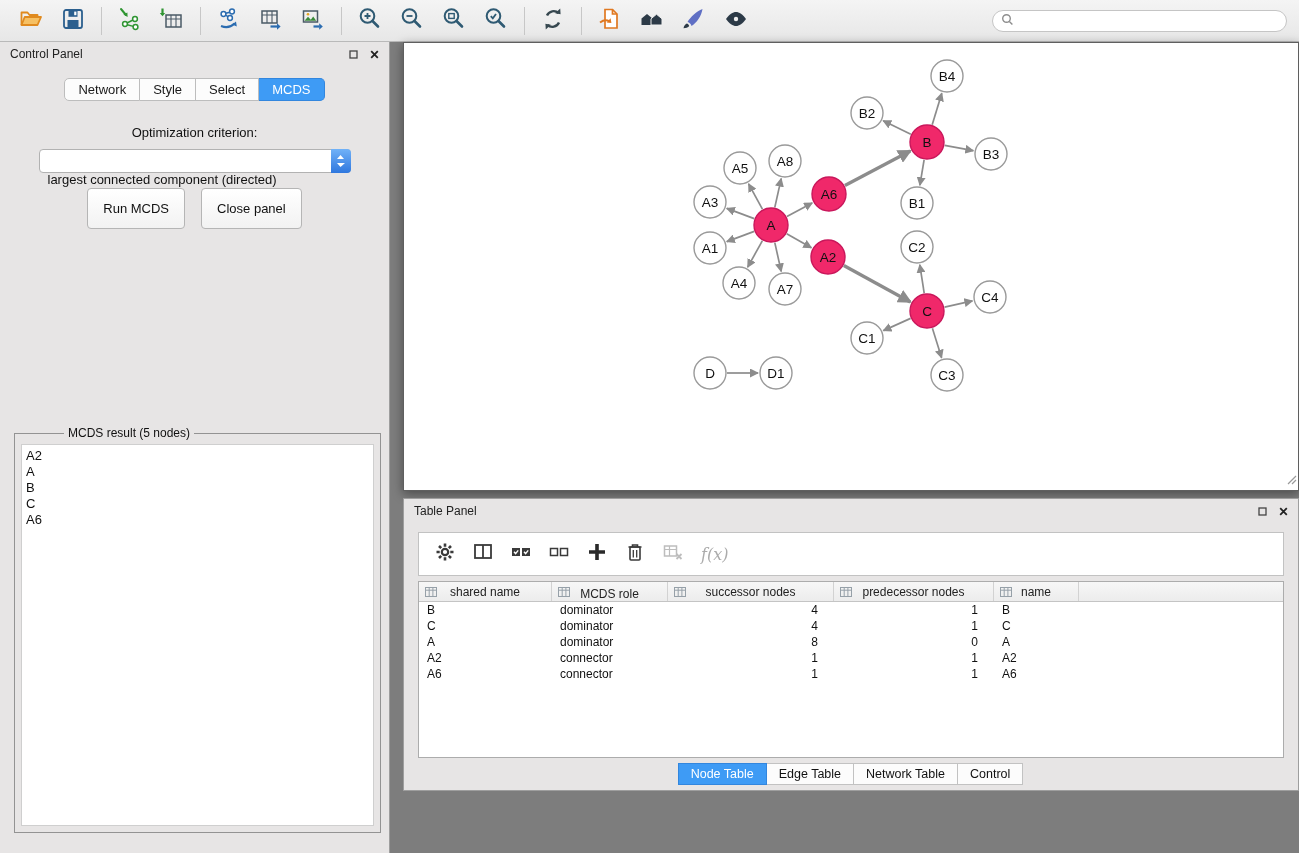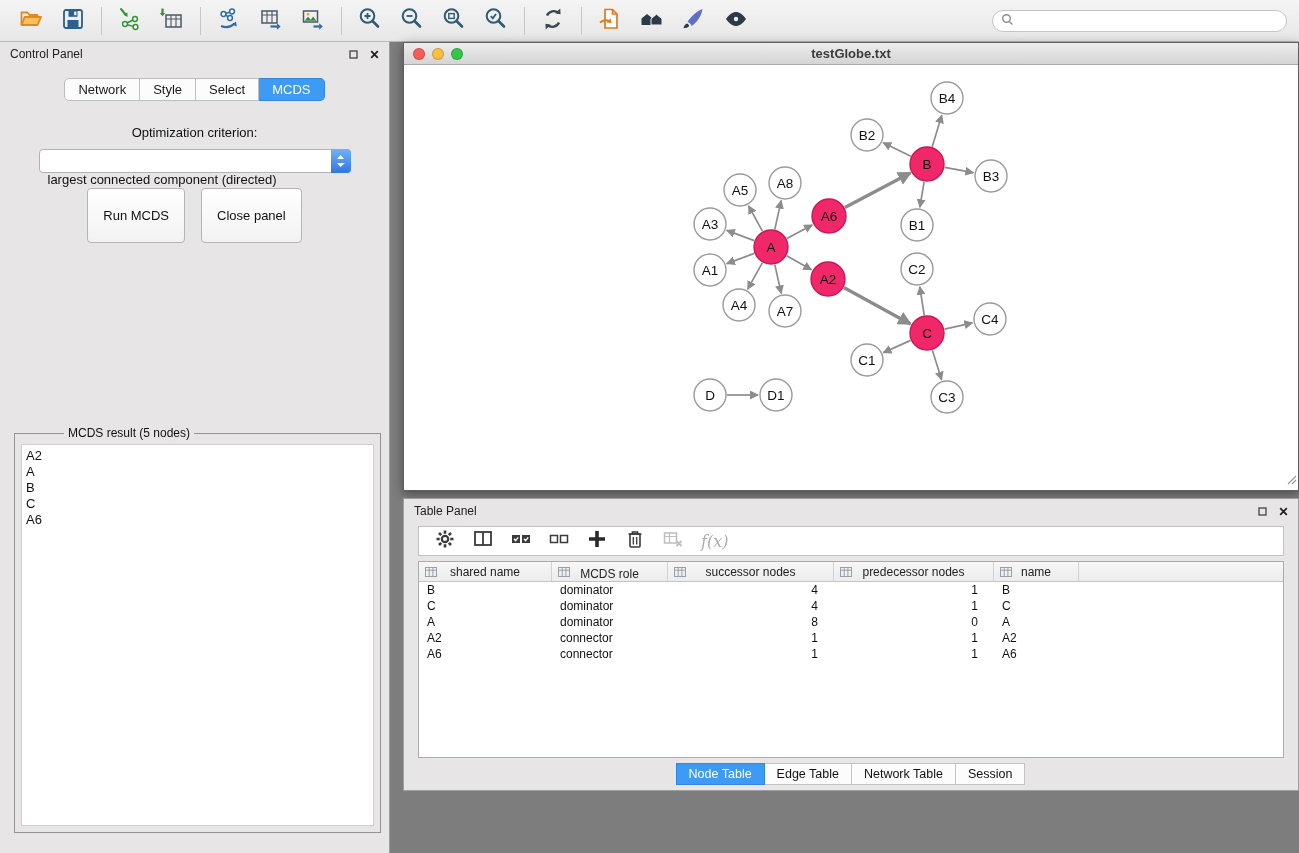--- a/index.html
+++ b/index.html
@@ -33,41 +33,41 @@
   .cp-tabs { display:flex; justify-content:center; margin-top:12px; }
   .cp-tab { font-size:13px; padding:3px 13px; background:#FCFCFC; border:1px solid #BDBDBD; border-left:none; color:#1a1a1a; cursor:default; }
   .cp-tab:first-child { border-left:1px solid #BDBDBD; border-radius:5px 0 0 5px; }
   .cp-tab:last-child { border-radius:0 5px 5px 0; }
   .cp-tab.active { background:#3E9BF5; border-color:#3286DE; color:#fff; }
   .opt-label { text-align:center; font-size:13px; color:#111; margin-top:24px; }
   .dropdown { margin:9px auto 0; width:312px; height:24px; background:#fff; border:1px solid #B2B2B2; border-radius:4px; display:flex; align-items:center; }
   .dropdown-text { flex:1; font-size:13px; padding:0 8px; color:#111; white-space:nowrap; overflow:hidden;margin-top:36px; }
   .dropdown-stepper { width:20px; height:24px; margin:-1px -1px -1px 0; background:linear-gradient(#71B2F8,#2F77DE); border-radius:0 4px 4px 0; display:flex; align-items:center; justify-content:center; }
   .cp-buttons { display:flex; justify-content:center; gap:16px; margin-top:15px; }
-  .cp-btn { font-size:13px; color:#111; background:linear-gradient(#FFFFFF,#F2F2F2); border:1px solid #B5B5B5; border-radius:4px; padding:19px 15px; cursor:default; }
+  .cp-btn { font-size:13px; color:#111; background:linear-gradient(#FFFFFF,#F2F2F2); border:1px solid #B5B5B5; border-radius:4px; padding:12px 15px; cursor:default; }
   .result-fieldset { position:absolute; left:14px; right:8px; top:391px; bottom:20px; border:1px solid #939393; }
   .result-legend { position:absolute; top:-8px; left:5px; background:#E7E5E5; padding:0 4px; font-size:12px; color:#111;margin-left:44px; }
   .result-list { position:absolute; left:6px; right:6px; top:10px; bottom:6px; background:#fff; border:1px solid #CFCFCF; padding:3px 4px; font-size:13px; color:#111; overflow:auto; }
   .result-item { line-height:16px; }
 
   
   .desktop { flex:1; position:relative; background:#7D7D7D; min-width:0; }
 
   
   .net-window { position:absolute; left:13px; top:0; width:896px; height:449px; background:#fff; border:1px solid #5F5F5F; box-shadow:0 3px 10px rgba(0,0,0,.4); display:flex; flex-direction:column; }
   .net-titlebar { height:22px; background:linear-gradient(#EDEDED,#D4D4D4); border-bottom:1px solid #A8A8A8; position:relative; display:flex; align-items:center; flex:0 0 auto; }
   .net-lights { position:absolute; left:9px; top:5px; display:flex; gap:7px; }
   .net-title { flex:1; text-align:center; font-size:13px; font-weight:700; color:#3c3c3c; }
   .net-canvas { flex:1; position:relative; background:#fff; }
   .net-canvas svg.graph { position:absolute; inset:0; }
   .resize-grip { position:absolute; right:1px; bottom:1px; }
 
   
   .table-panel { position:absolute; left:13px; top:456px; width:896px; height:293px; background:#E7E5E5; border:1px solid #9E9E9E; display:flex; flex-direction:column; }
-  .tp-toolbar { margin:3px 14px 0; height:30px; background:#fff; border:1px solid #C2C2C2; display:flex; align-items:center; padding:0 10px; gap:6px; flex:0 0 auto; }
+  .tp-toolbar { margin:9px 14px 0; height:44px; background:#fff; border:1px solid #C2C2C2; display:flex; align-items:center; padding:0 10px; gap:6px; flex:0 0 auto; }
   .tp-tool-btn { width:32px; height:32px; display:flex; align-items:center; justify-content:center; }
   .fx-label { font-family:"DejaVu Serif", serif; font-style:italic; font-size:16px; color:#ABABAB; margin-left:6px; }
   .tp-table { margin:5px 14px 0; background:#fff; border:1px solid #ACACAC; flex:1; min-height:0; overflow:hidden; display:flex; flex-direction:column; }
   .thead { display:flex; height:20px; background:linear-gradient(#F7F7F7,#ECECEC); border-bottom:1px solid #C4C4C4; flex:0 0 auto; }
   .th { position:relative; display:flex; align-items:center; justify-content:center; font-size:12px; color:#222; border-right:1px solid #D2D2D2; flex:0 0 auto; }
   .th .th-icon { position:absolute; left:6px; top:4px; }
   .th.filler { flex:1; border-right:none; }
   .tbody { flex:1; overflow:auto; }
   .tr { display:flex; height:16px; align-items:center; }
   .td { font-size:12px; color:#111; flex:0 0 auto; padding:0 8px; white-space:nowrap; overflow:hidden; }
@@ -278,28 +278,20 @@
             <div class="result-item">B</div>
             <div class="result-item">C</div>
             <div class="result-item">A6</div>
           </div>
       </div>
     </div>
 
     <div class="desktop">
 
       <div class="net-window">
-        <div class="net-titlebar">
-          <div class="net-lights">
-            <div class="light red"></div>
-            <div class="light yellow"></div>
-            <div class="light green"></div>
-          </div>
-          <div class="net-title">testGlobe.txt</div>
-        </div>
         <div class="net-canvas">
           <svg class="graph" width="894" height="425" viewBox="0 0 894 425">
               <defs>
                 <marker id="arr" markerUnits="userSpaceOnUse" markerWidth="9" markerHeight="9" refX="8" refY="4.5" orient="auto">
                   <path d="M0 0L9 4.5L0 9z" fill="#8C8C8C"></path>
                 </marker>
                 <marker id="arrBig" markerUnits="userSpaceOnUse" markerWidth="14" markerHeight="14" refX="12" refY="7" orient="auto">
                   <path d="M0 0L14 7L0 14z" fill="#8C8C8C"></path>
                 </marker>
               </defs>
@@ -553,21 +545,21 @@
                 <div class="td num" style="width: 166px; text-align: right;">1</div>
                 <div class="td num" style="width: 160px; text-align: right;">1</div>
                 <div class="td" style="width: 85px; text-align: left;">A6</div>
               </div>
             </div>
         </div>
         <div class="tp-tabs">
             <div class="tp-tab active">Node Table</div>
             <div class="tp-tab">Edge Table</div>
             <div class="tp-tab">Network Table</div>
-            <div class="tp-tab">Session</div>
+            <div class="tp-tab">Control</div>
           </div>
       </div>
 
     </div>
   </div>
 
 
 </div>
 
 </body></html>

